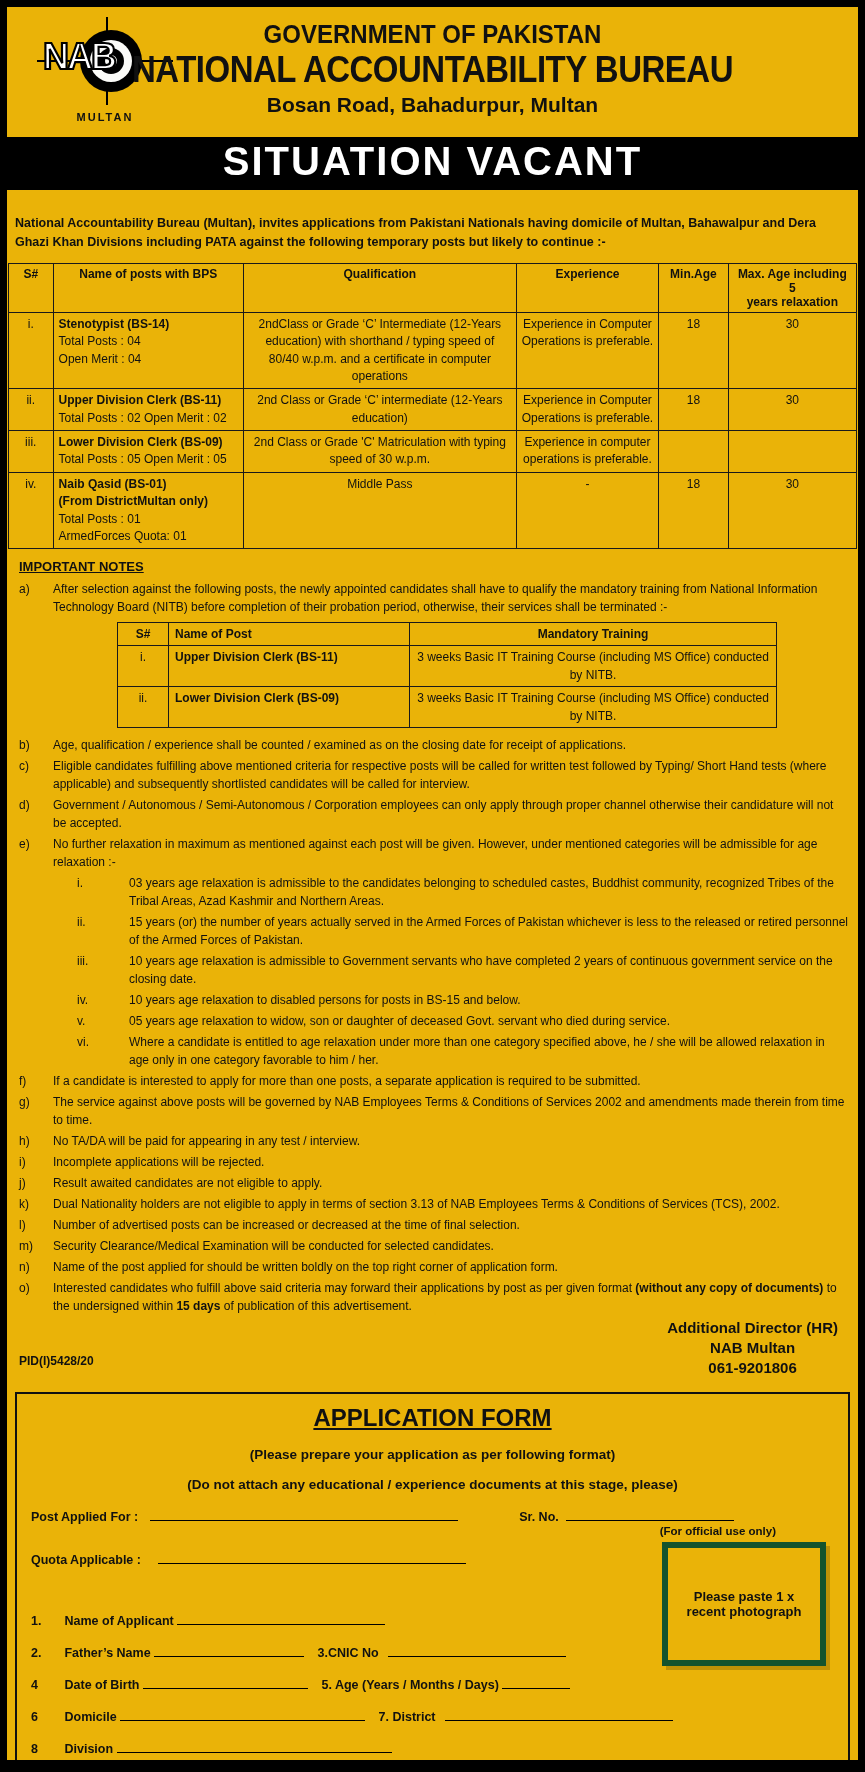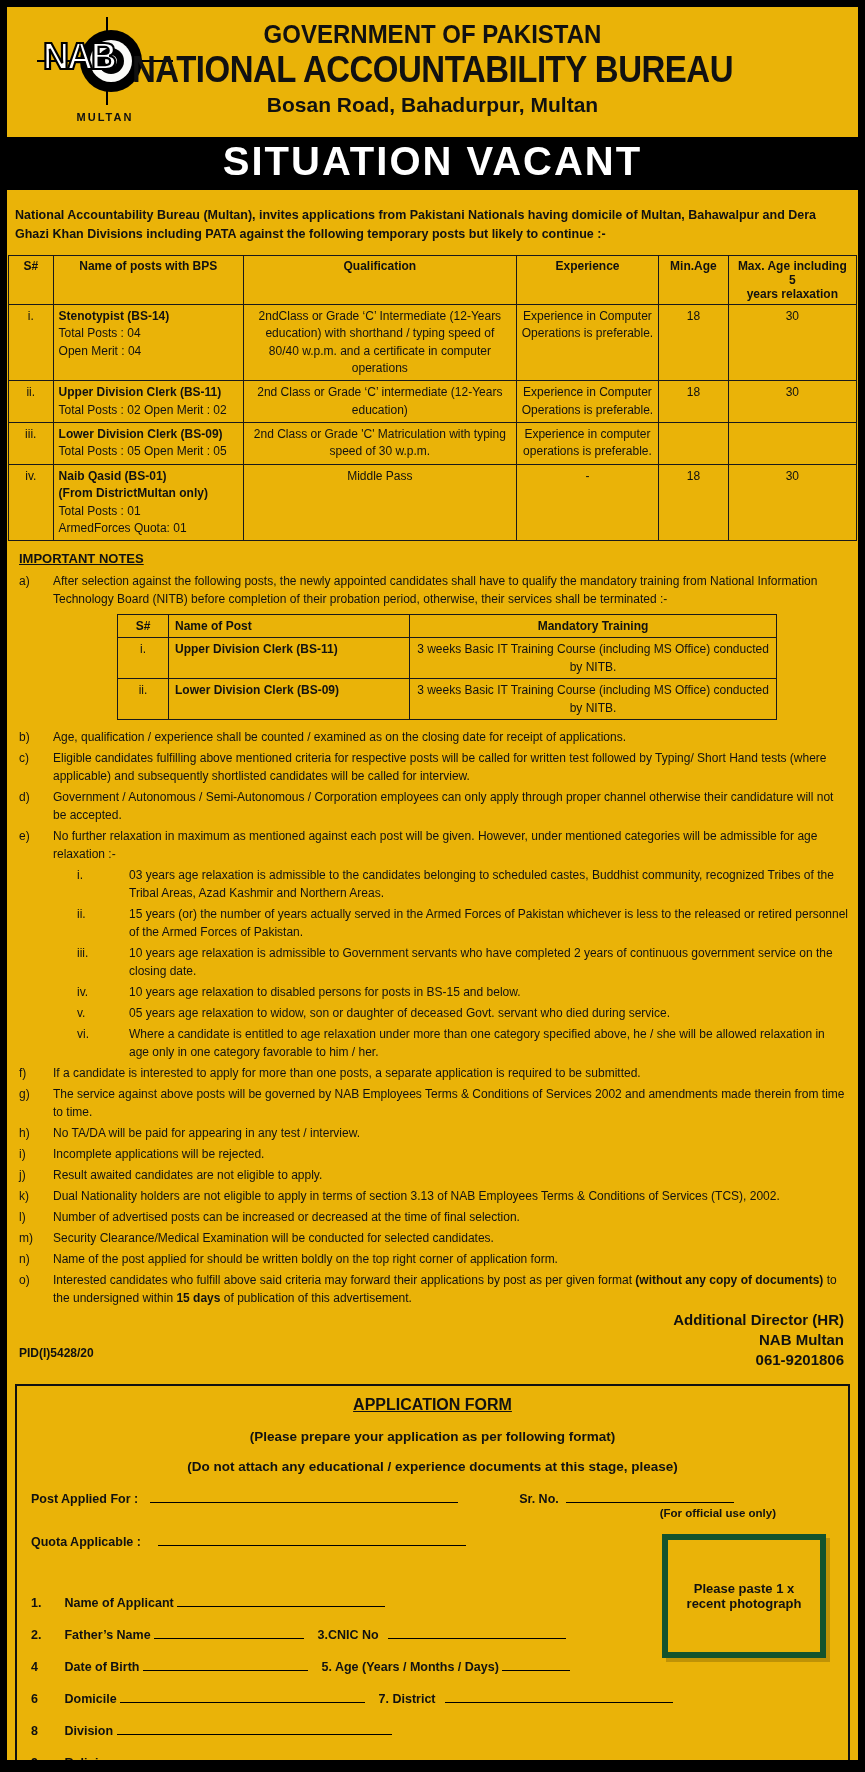--- a/index.html
+++ b/index.html
@@ -27,21 +27,21 @@
   .hdr-govt{font-size:24px;font-weight:bold;letter-spacing:0px;transform:scaleY(1.05);}
   .hdr-org{font-size:33px;font-weight:bold;letter-spacing:-0.5px;margin-top:2px;transform:scaleY(1.1);}
   .hdr-addr{font-size:21px;font-weight:bold;margin-top:4px;}
 
   
   .banner{background:#000;color:#fff;text-align:center;
     font-size:40px;font-weight:bold;letter-spacing:2px;
     padding:2px 0 6px 0;margin-top:4px;}
 
   
-  .intro{font-size:12.5px;font-weight:600;line-height:1.55;padding:16px 8px 4px 8px;}
+  .intro{font-size:12.5px;font-weight:600;line-height:1.55;padding:24px 8px 4px 8px;}
 
   
   table{border-collapse:collapse;}
   .grid td,.grid th{border:1.5px solid #1a1a1a;font-size:12px;padding:3px 5px;vertical-align:top;}
   .grid th{font-weight:bold;text-align:center;vertical-align:top;}
   .posts{width:849px;margin:6px auto 0 auto;}
   .posts td{line-height:1.45;}
   .name-cell{padding-left:8px;}
 
   
@@ -51,27 +51,27 @@
   .nlab{width:34px;flex:0 0 34px;padding-left:2px;}
   .ntxt{flex:1;}
   .srow{display:flex;margin:3px 0 3px 60px;}
   .slab{width:52px;flex:0 0 52px;}
   .stxt{flex:1;}
   .train{width:660px;margin:6px 0 8px 100px;}
   .train td,.train th{padding:2px 6px;}
 
   
   .signoff{position:relative;padding:2px 14px 0 14px;height:64px;}
-  .signoff-right{position:absolute;right:14px;top:0;text-align:right;font-weight:bold;font-size:15px;line-height:1.35;}
+  .signoff-right{position:absolute;right:20px;top:0;text-align:center;font-weight:bold;font-size:15px;line-height:1.35;}
   .pid{position:absolute;left:12px;top:36px;font-weight:bold;font-size:12px;}
 
   
   .form{position:relative;margin:8px 8px 0 8px;border:2px solid #111;
     height:736px;padding:6px 14px;box-sizing:border-box;}
-  .form-title{text-align:center;font-size:16px;font-weight:bold;text-decoration:underline;margin-top:4px;}
+  .form-title{text-align:center;font-size:24px;font-weight:bold;text-decoration:underline;margin-top:4px;}
   .form-sub{text-align:center;font-size:13.5px;font-weight:bold;margin-top:15px;}
   .ul{display:inline-block;border-bottom:1.5px solid #000;height:13px;vertical-align:baseline;}
   .frow{position:relative;font-size:12.5px;font-weight:bold;margin:15px 0;}
   .fnum{display:inline-block;width:30px;}
   .official{font-size:11.5px;font-weight:bold;}
   .photo{position:absolute;right:22px;top:148px;width:152px;height:112px;
     border:6px solid #14532d;box-shadow:4px 4px 0 rgba(0,0,0,0.18);
     display:flex;align-items:center;justify-content:center;text-align:center;
     font-size:13px;font-weight:600;}
 </style>

